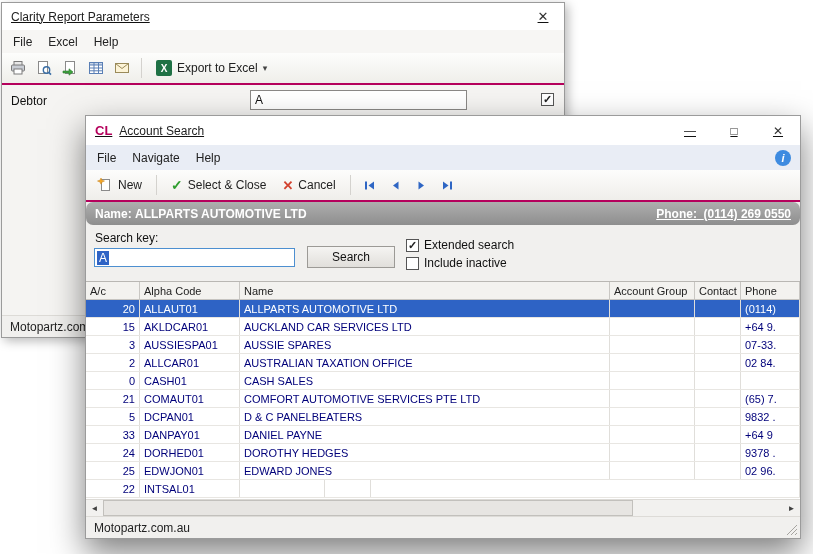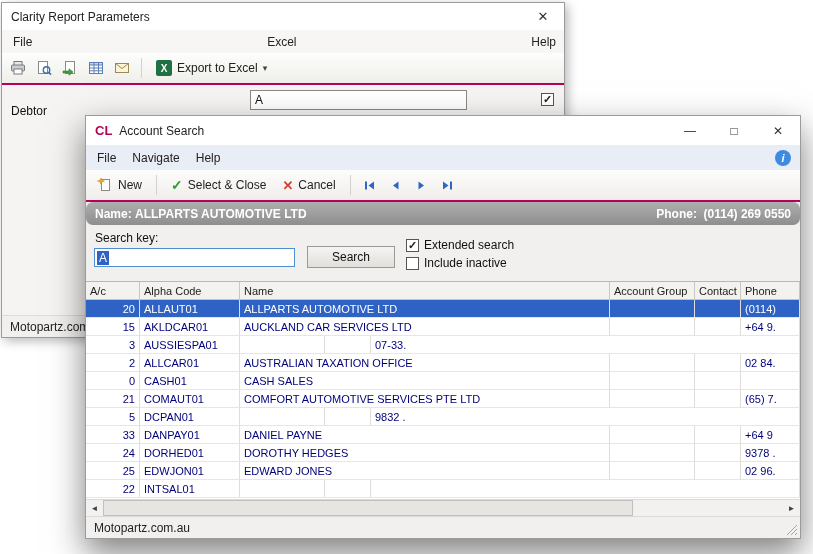--- a/index.html
+++ b/index.html
@@ -10,31 +10,31 @@
   }
   .win { position: absolute; border: 1px solid #9b9b9b; display: flex; flex-direction: column; }
   
   .param { left: 1px; top: 2px; width: 564px; height: 336px; background: #f5f4f2;
            box-shadow: 3px 3px 10px rgba(0,0,0,.28); z-index: 1; }
   
   .search { left: 85px; top: 115px; width: 716px; height: 424px; background: #f0efed;
             box-shadow: 0 14px 32px rgba(0,0,0,.5); z-index: 2; }
 
   .titlebar { height: 29px; background: #ffffff; display: flex; align-items: center;
-              padding-left: 9px; flex: 0 0 auto; }
+              padding-left: 9px; flex: 0 0 auto; text-decoration: underline; }
   .param .titlebar { height: 27px; }
   .titlebar .title { font-size: 12px; color: #222; }
   .logo { font-size: 13px; font-weight: bold; color: var(--accent,#b5005c); margin-right: 7px; }
   .win-controls { margin-left: auto; display: flex; height: 100%; }
   .win-btn { width: 44px; display: flex; align-items: center; justify-content: center;
              font-size: 12px; color: #333; }
   .param .win-btn { width: 42px; font-size: 13px; }
 
   .menubar { height: 24px; display: flex; align-items: center; padding-left: 3px;
-             font-size: 12px; color: #222; flex: 0 0 auto; justify-content: space-between; }
+             font-size: 12px; color: #222; flex: 0 0 auto; }
   .param .menubar { background: #f7f6f4; height: 23px; }
   .search .menubar { background: #e9edf5; height: 25px; }
   .menu-item { padding: 0 8px; }
   .info-icon { margin-left: auto; margin-right: 9px; width: 16px; height: 16px; border-radius: 50%;
                background: #3e8be0; color: #fff; font-size: 11px; font-weight: bold; font-style: italic;
                display: flex; align-items: center; justify-content: center; }
 
   .toolbar { height: 30px; display: flex; align-items: center; padding-left: 4px; gap: 2px;
              background: linear-gradient(#fdfdfc, #efeeea); flex: 0 0 auto; }
   .tb-btn { width: 24px; height: 24px; display: flex; align-items: center; justify-content: center; }
@@ -45,40 +45,40 @@
                font-size: 10px; display: flex; align-items: center; justify-content: center; border-radius: 2px; }
   .caret { font-size: 9px; color: #444; }
   .glyph-check { color: #2f9e2f; font-weight: bold; font-size: 14px; }
   .glyph-x { color: #d2422f; font-weight: bold; font-size: 13px; }
   .nav-btn svg { fill: #2f66c4; }
 
   .accent-line { height: 2px; background: var(--accent,#b5005c); flex: 0 0 auto; }
 
   
   .param-body { flex: 1; position: relative; background: #f5f4f2; }
-  .param-label { position: absolute; left: 9px; top: 19px; font-size: 12px; }
+  .param-label { position: absolute; left: 9px; top: 9px; font-size: 12px; }
   .param-input { position: absolute; left: 248px; top: 5px; width: 217px; height: 20px;
                  background: #fff; border: 1px solid #8a8886; font-size: 12px; padding: 2px 4px; }
   .param-check { position: absolute; left: 539px; top: 8px; }
 
   .checkbox { width: 13px; height: 13px; background: #fff; border: 1px solid #555;
               display: inline-flex; align-items: center; justify-content: center; flex: 0 0 auto; }
   .checkbox .mark { font-size: 11px; line-height: 1; color: #222; font-weight: bold; visibility: hidden; }
   .checkbox.checked .mark { visibility: visible; }
 
   .statusbar { height: 22px; background: #f1f0ee; border-top: 1px solid #dddbd7;
                display: flex; align-items: center; padding: 0 8px; font-size: 12px; color: #222;
                flex: 0 0 auto; position: relative; }
   .grip { position: absolute; right: 2px; bottom: 2px; }
 
   
   .header-strip { height: 23px; background: linear-gradient(#aeaeae, #8e8e8e); color: #fff;
                   font-weight: bold; font-size: 12px; display: flex; align-items: center;
                   padding: 0 9px; flex: 0 0 auto; border-radius: 7px; }
-  .header-strip .right { margin-left: auto; }
+  .header-strip .right { margin-left: auto; text-decoration: underline; }
 
   .search-panel { height: 56px; position: relative; background: #f1f0ee; flex: 0 0 auto; }
   .search-label { position: absolute; left: 9px; top: 6px; font-size: 12px; }
   .text-input { position: absolute; left: 8px; top: 23px; width: 201px; height: 19px; background: #fff;
                 border: 1px solid #4d8fd0; font-size: 12px; display: flex; align-items: center; padding: 0 2px; }
   .text-input .sel { background: var(--selection,#2e63c5); color: #fff; padding: 0 2px; }
   .search-btn { position: absolute; left: 221px; top: 21px; width: 88px; height: 22px;
                 background: linear-gradient(#f5f4f2, #e1dfdb); border: 1px solid #9c9a96;
                 font-size: 12px; font-family: inherit; color: #111; }
   .cb-row { position: absolute; display: flex; align-items: center; gap: 5px; font-size: 12px; }
@@ -292,20 +292,21 @@
             <span class="cell c-ac">15</span>
             <span class="cell c-alpha">AKLDCAR01</span>
             <span class="cell c-name">AUCKLAND CAR SERVICES LTD</span>
             <span class="cell c-group"></span>
             <span class="cell c-contact"></span>
             <span class="cell c-phone">+64 9.</span>
           </div>
           <div class="t-row">
             <span class="cell c-ac">3</span>
             <span class="cell c-alpha">AUSSIESPA01</span>
+            <span class="cell c-name">AUSSIE SPARES</span>
             <span class="cell c-group"></span>
             <span class="cell c-contact"></span>
             <span class="cell c-phone">07-33.</span>
           </div>
           <div class="t-row">
             <span class="cell c-ac">2</span>
             <span class="cell c-alpha">ALLCAR01</span>
             <span class="cell c-name">AUSTRALIAN TAXATION OFFICE</span>
             <span class="cell c-group"></span>
             <span class="cell c-contact"></span>
@@ -323,20 +324,21 @@
             <span class="cell c-ac">21</span>
             <span class="cell c-alpha">COMAUT01</span>
             <span class="cell c-name">COMFORT AUTOMOTIVE SERVICES PTE LTD</span>
             <span class="cell c-group"></span>
             <span class="cell c-contact"></span>
             <span class="cell c-phone">(65) 7.</span>
           </div>
           <div class="t-row">
             <span class="cell c-ac">5</span>
             <span class="cell c-alpha">DCPAN01</span>
+            <span class="cell c-name">D &amp; C PANELBEATERS</span>
             <span class="cell c-group"></span>
             <span class="cell c-contact"></span>
             <span class="cell c-phone">9832 .</span>
           </div>
           <div class="t-row">
             <span class="cell c-ac">33</span>
             <span class="cell c-alpha">DANPAY01</span>
             <span class="cell c-name">DANIEL PAYNE</span>
             <span class="cell c-group"></span>
             <span class="cell c-contact"></span>

